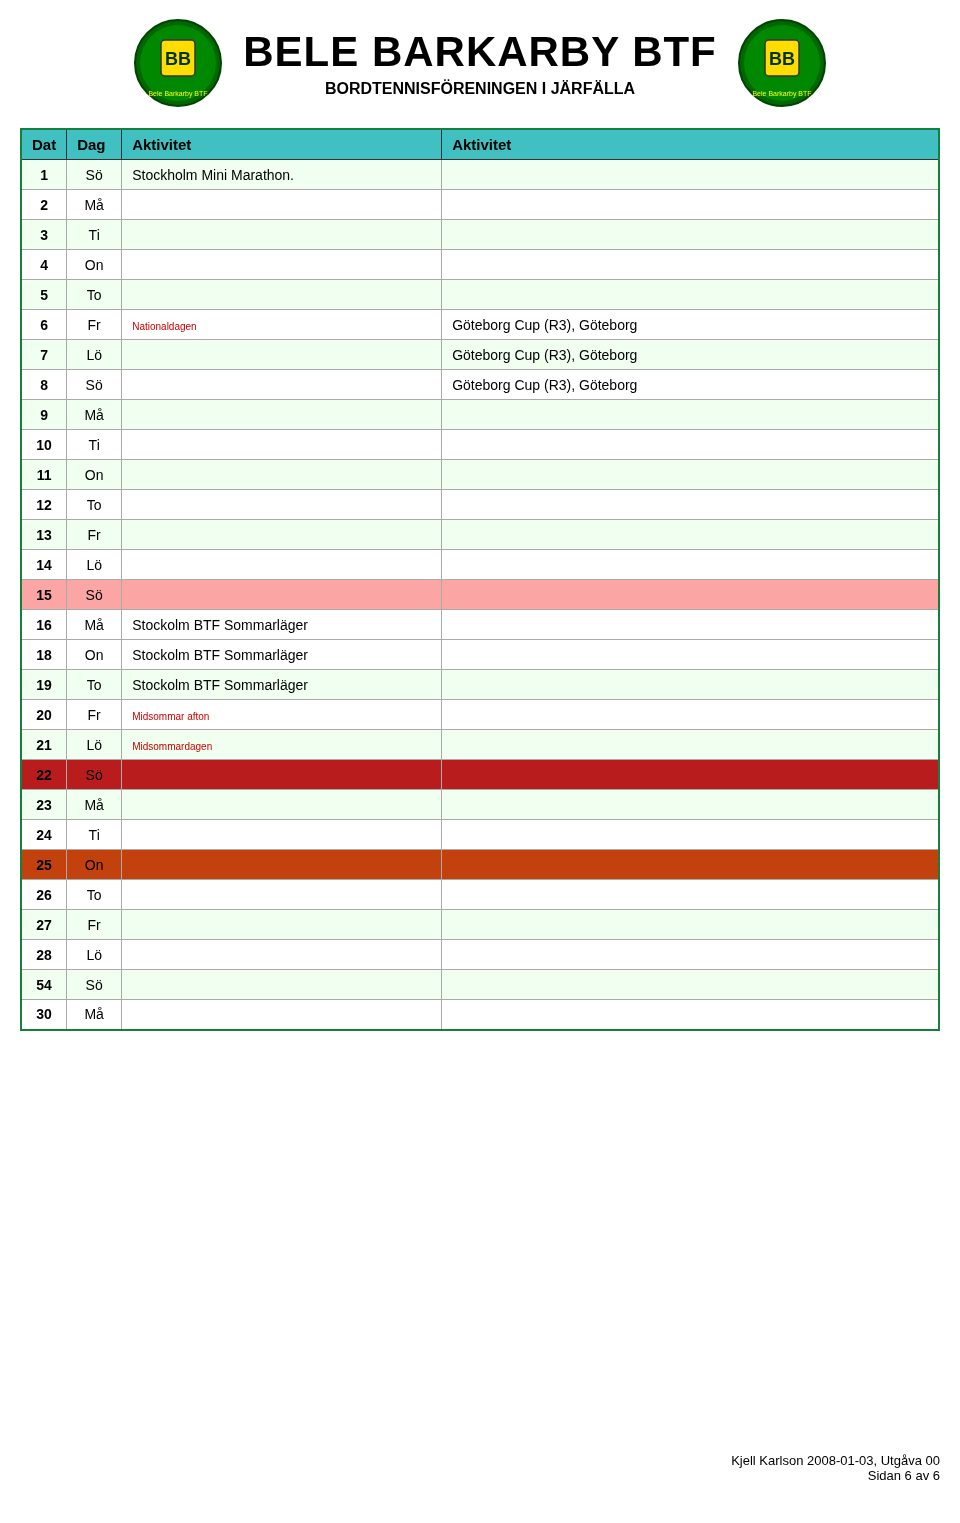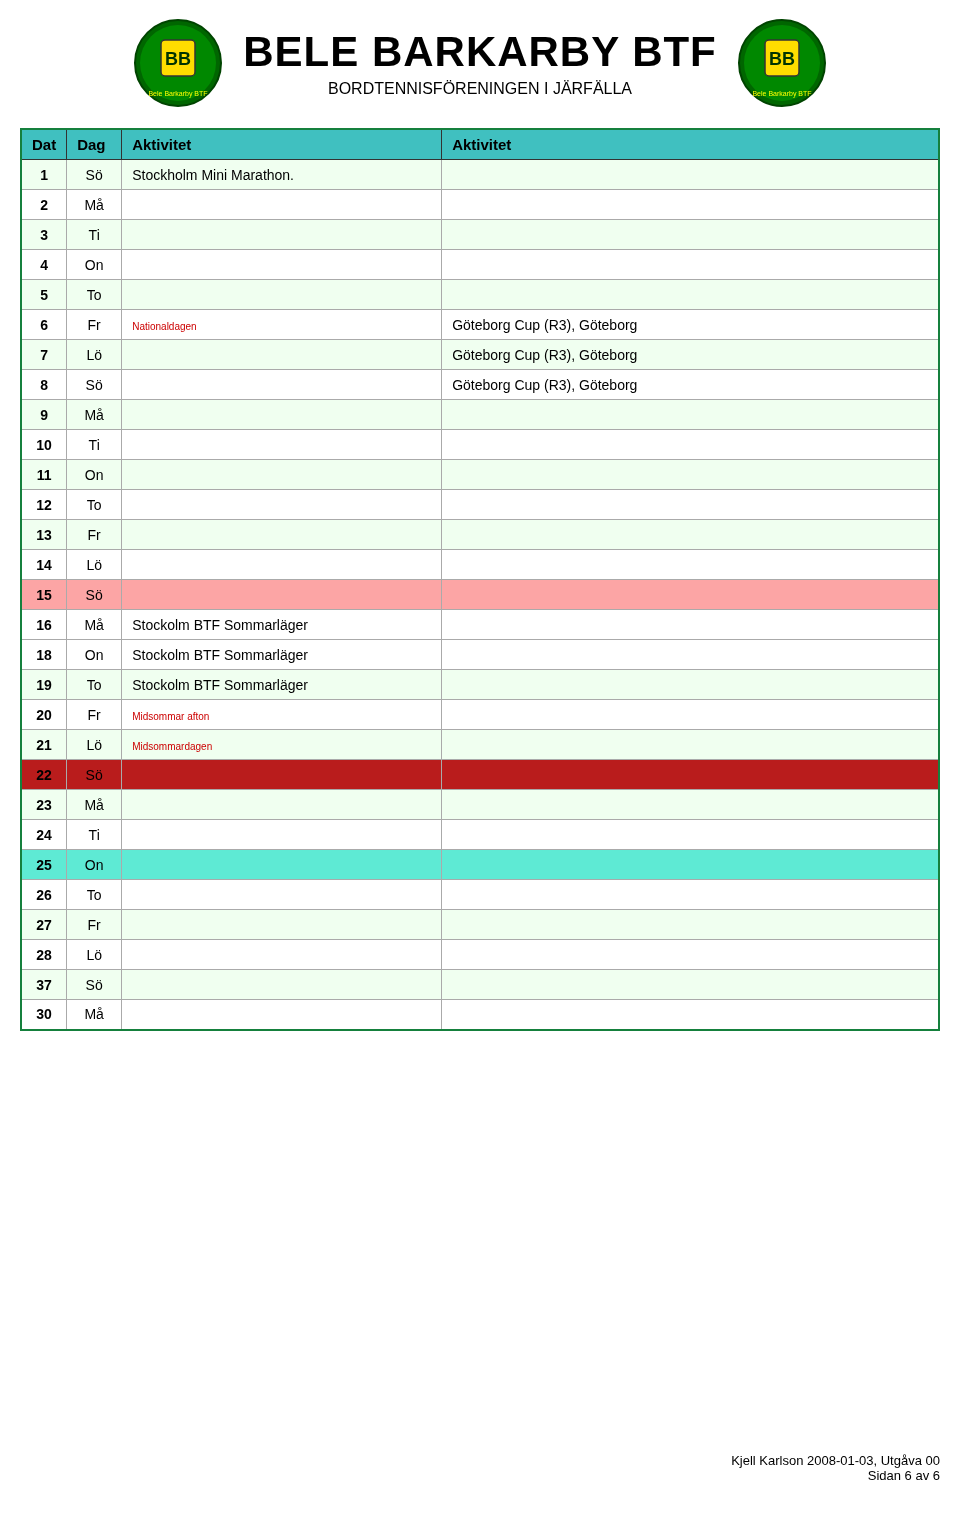--- a/index.html
+++ b/index.html
@@ -25,21 +25,21 @@
 
     .header-title {
       font-size: 42px;
       font-weight: bold;
       color: #000;
       letter-spacing: 1px;
     }
 
     .header-subtitle {
       font-size: 16px;
-      font-weight: normal;
+      font-weight: bold;
       color: #000;
       margin-top: 4px;
     }
 
     .header-calendar {
       font-size: 18px;
       font-weight: bold;
       color: #000;
       margin-top: 2px;
     }
@@ -293,21 +293,21 @@
           <td>Må</td>
           <td></td>
           <td></td>
         </tr>
         <tr style="background: rgb(255, 255, 255);">
           <td>24</td>
           <td>Ti</td>
           <td></td>
           <td></td>
         </tr>
-        <tr style="background: #5eead4;">
+        <tr style="background: #c2410c;">
           <td>25</td>
           <td>On</td>
           <td></td>
           <td></td>
         </tr>
         <tr style="background: rgb(255, 255, 255);">
           <td>26</td>
           <td>To</td>
           <td></td>
           <td></td>
@@ -318,21 +318,21 @@
           <td></td>
           <td></td>
         </tr>
         <tr style="background: rgb(255, 255, 255);">
           <td>28</td>
           <td>Lö</td>
           <td></td>
           <td></td>
         </tr>
         <tr style="background: rgb(240, 255, 240);">
-          <td>37</td>
+          <td>54</td>
           <td>Sö</td>
           <td></td>
           <td></td>
         </tr>
         <tr style="background: rgb(255, 255, 255);">
           <td>30</td>
           <td>Må</td>
           <td></td>
           <td></td>
         </tr>

